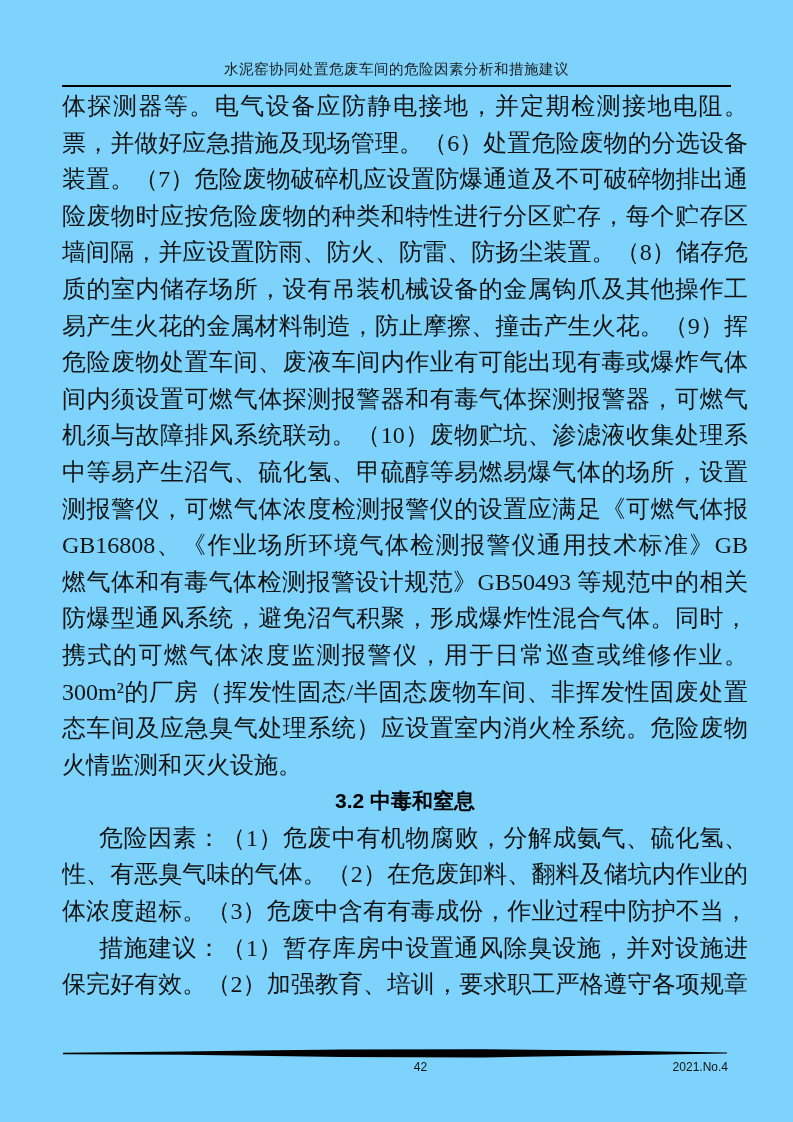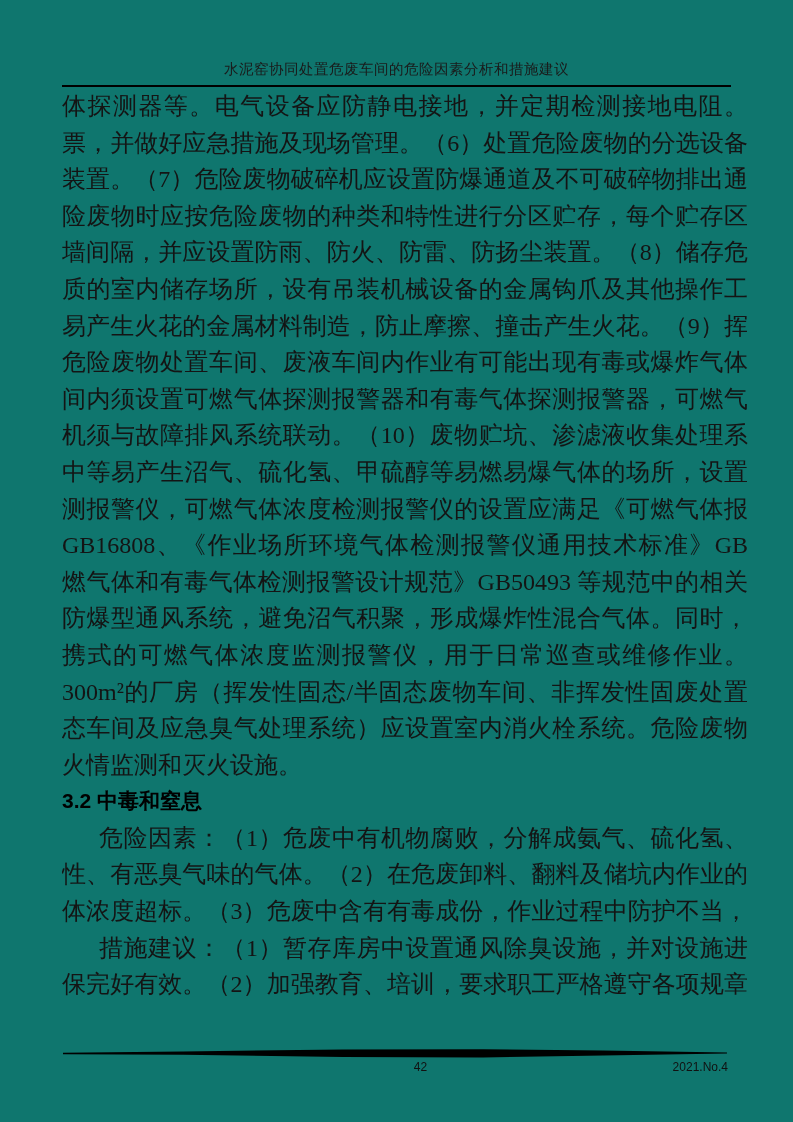--- a/index.html
+++ b/index.html
@@ -4,21 +4,21 @@
 <style>
   html, body { margin: 0; padding: 0; }
   body {
     width: 793px; height: 1122px;
     background: #ffffff;
     position: relative;
     font-family: "Liberation Serif", "DejaVu Serif", serif;
     color: #141414;
     overflow: hidden;
   }
-  .page { position: absolute; inset: 0; background: #0f766e; }
+  .page { position: absolute; inset: 0; background: #7dd3fc; }
 
   
   .header-title {
     position: absolute; top: 58px; left: 0; width: 100%;
     text-align: center;
     font-size: 14.5px; line-height: 22px;
     color: #1a1a1a;
     letter-spacing: 0.5px;
   }
   .header-rule {
@@ -39,21 +39,21 @@
   }
   .line.flush-last { text-align-last: left; }
   .line.indent { text-indent: 37px; }
 
   .section-heading {
     font-family: "Liberation Sans", "DejaVu Sans", sans-serif;
     font-weight: bold;
     font-size: 21px;
     height: 36.6px; line-height: 36.6px;
     color: #000;
-    text-align: left;
+    text-align: center;
   }
 
   
   .footer-bar {
     position: absolute; top: 1049px; left: 63px;
     width: 664px; height: 9px;
   }
   .footer-bar svg { display: block; width: 664px; height: 9px; }
   .footer-pageno {
     position: absolute; top: 1059px; left: 0; width: 100%;

